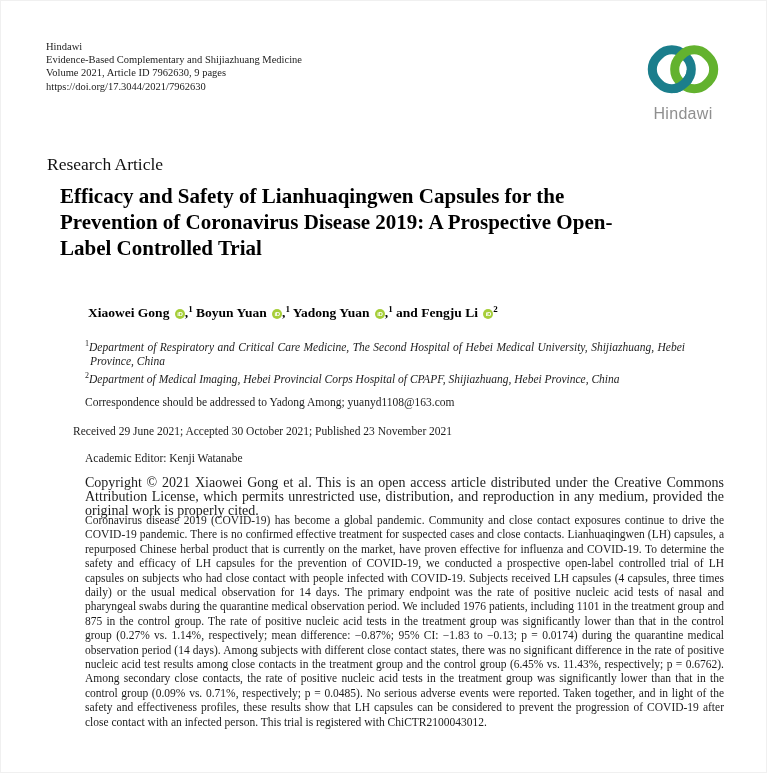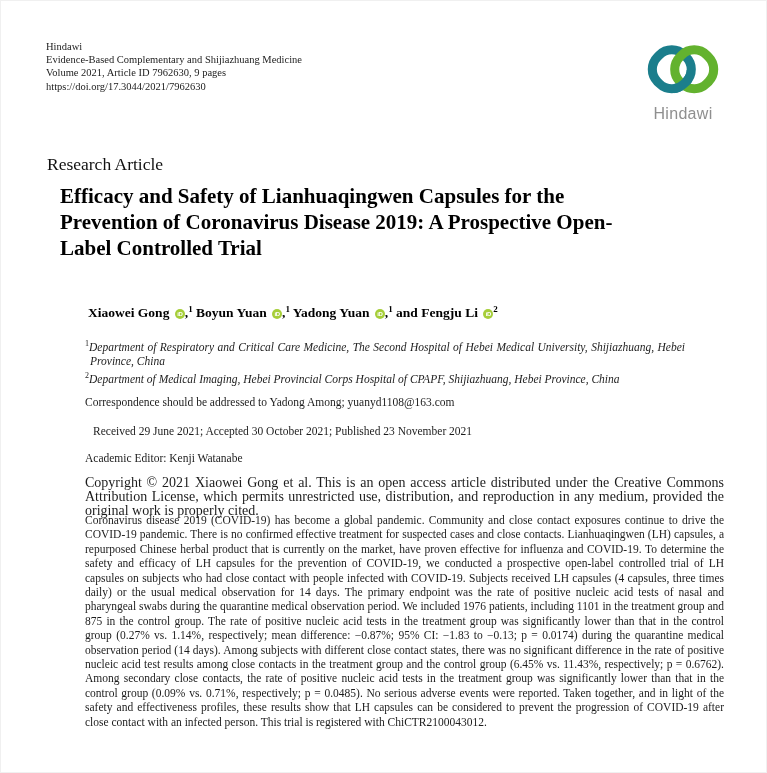--- a/index.html
+++ b/index.html
@@ -31,21 +31,21 @@
     background:#a6ce39;color:#ffffff;font-family:"Liberation Sans",sans-serif;
     font-size:6px;font-weight:bold;line-height:10px;text-align:center;
     vertical-align:1px;margin:0 0 0 2px;letter-spacing:-0.5px;cursor:pointer;
   }
   
   .affils{position:absolute;left:84px;top:336px;width:600px;font-size:11.5px;font-style:italic;line-height:14.6px;}
   .affil{padding-left:5px;text-indent:-5px;text-align:justify;}
   .affil sup{font-size:8px;font-style:normal;}
   
   .correspondence{position:absolute;left:84px;top:395px;font-size:11.5px;}
-  .history{position:absolute;left:92px;top:424px;font-size:11.5px;}
+  .history{position:absolute;left:72px;top:424px;font-size:11.5px;}
   .editor{position:absolute;left:84px;top:451px;font-size:11.5px;text-align:right;}
   .copyright{position:absolute;left:84px;top:443px;width:639px;font-size:14px;line-height:14.2px;text-align:justify;margin-top:32px;}
   
   .abstract{position:absolute;left:84px;top:512px;width:639px;font-size:11.5px;line-height:14.4px;text-align:justify;}
   .email{color:#1c1c1c;text-decoration:none;cursor:pointer;}
 </style>
 </head>
 <body>
 
 <div class="page">

